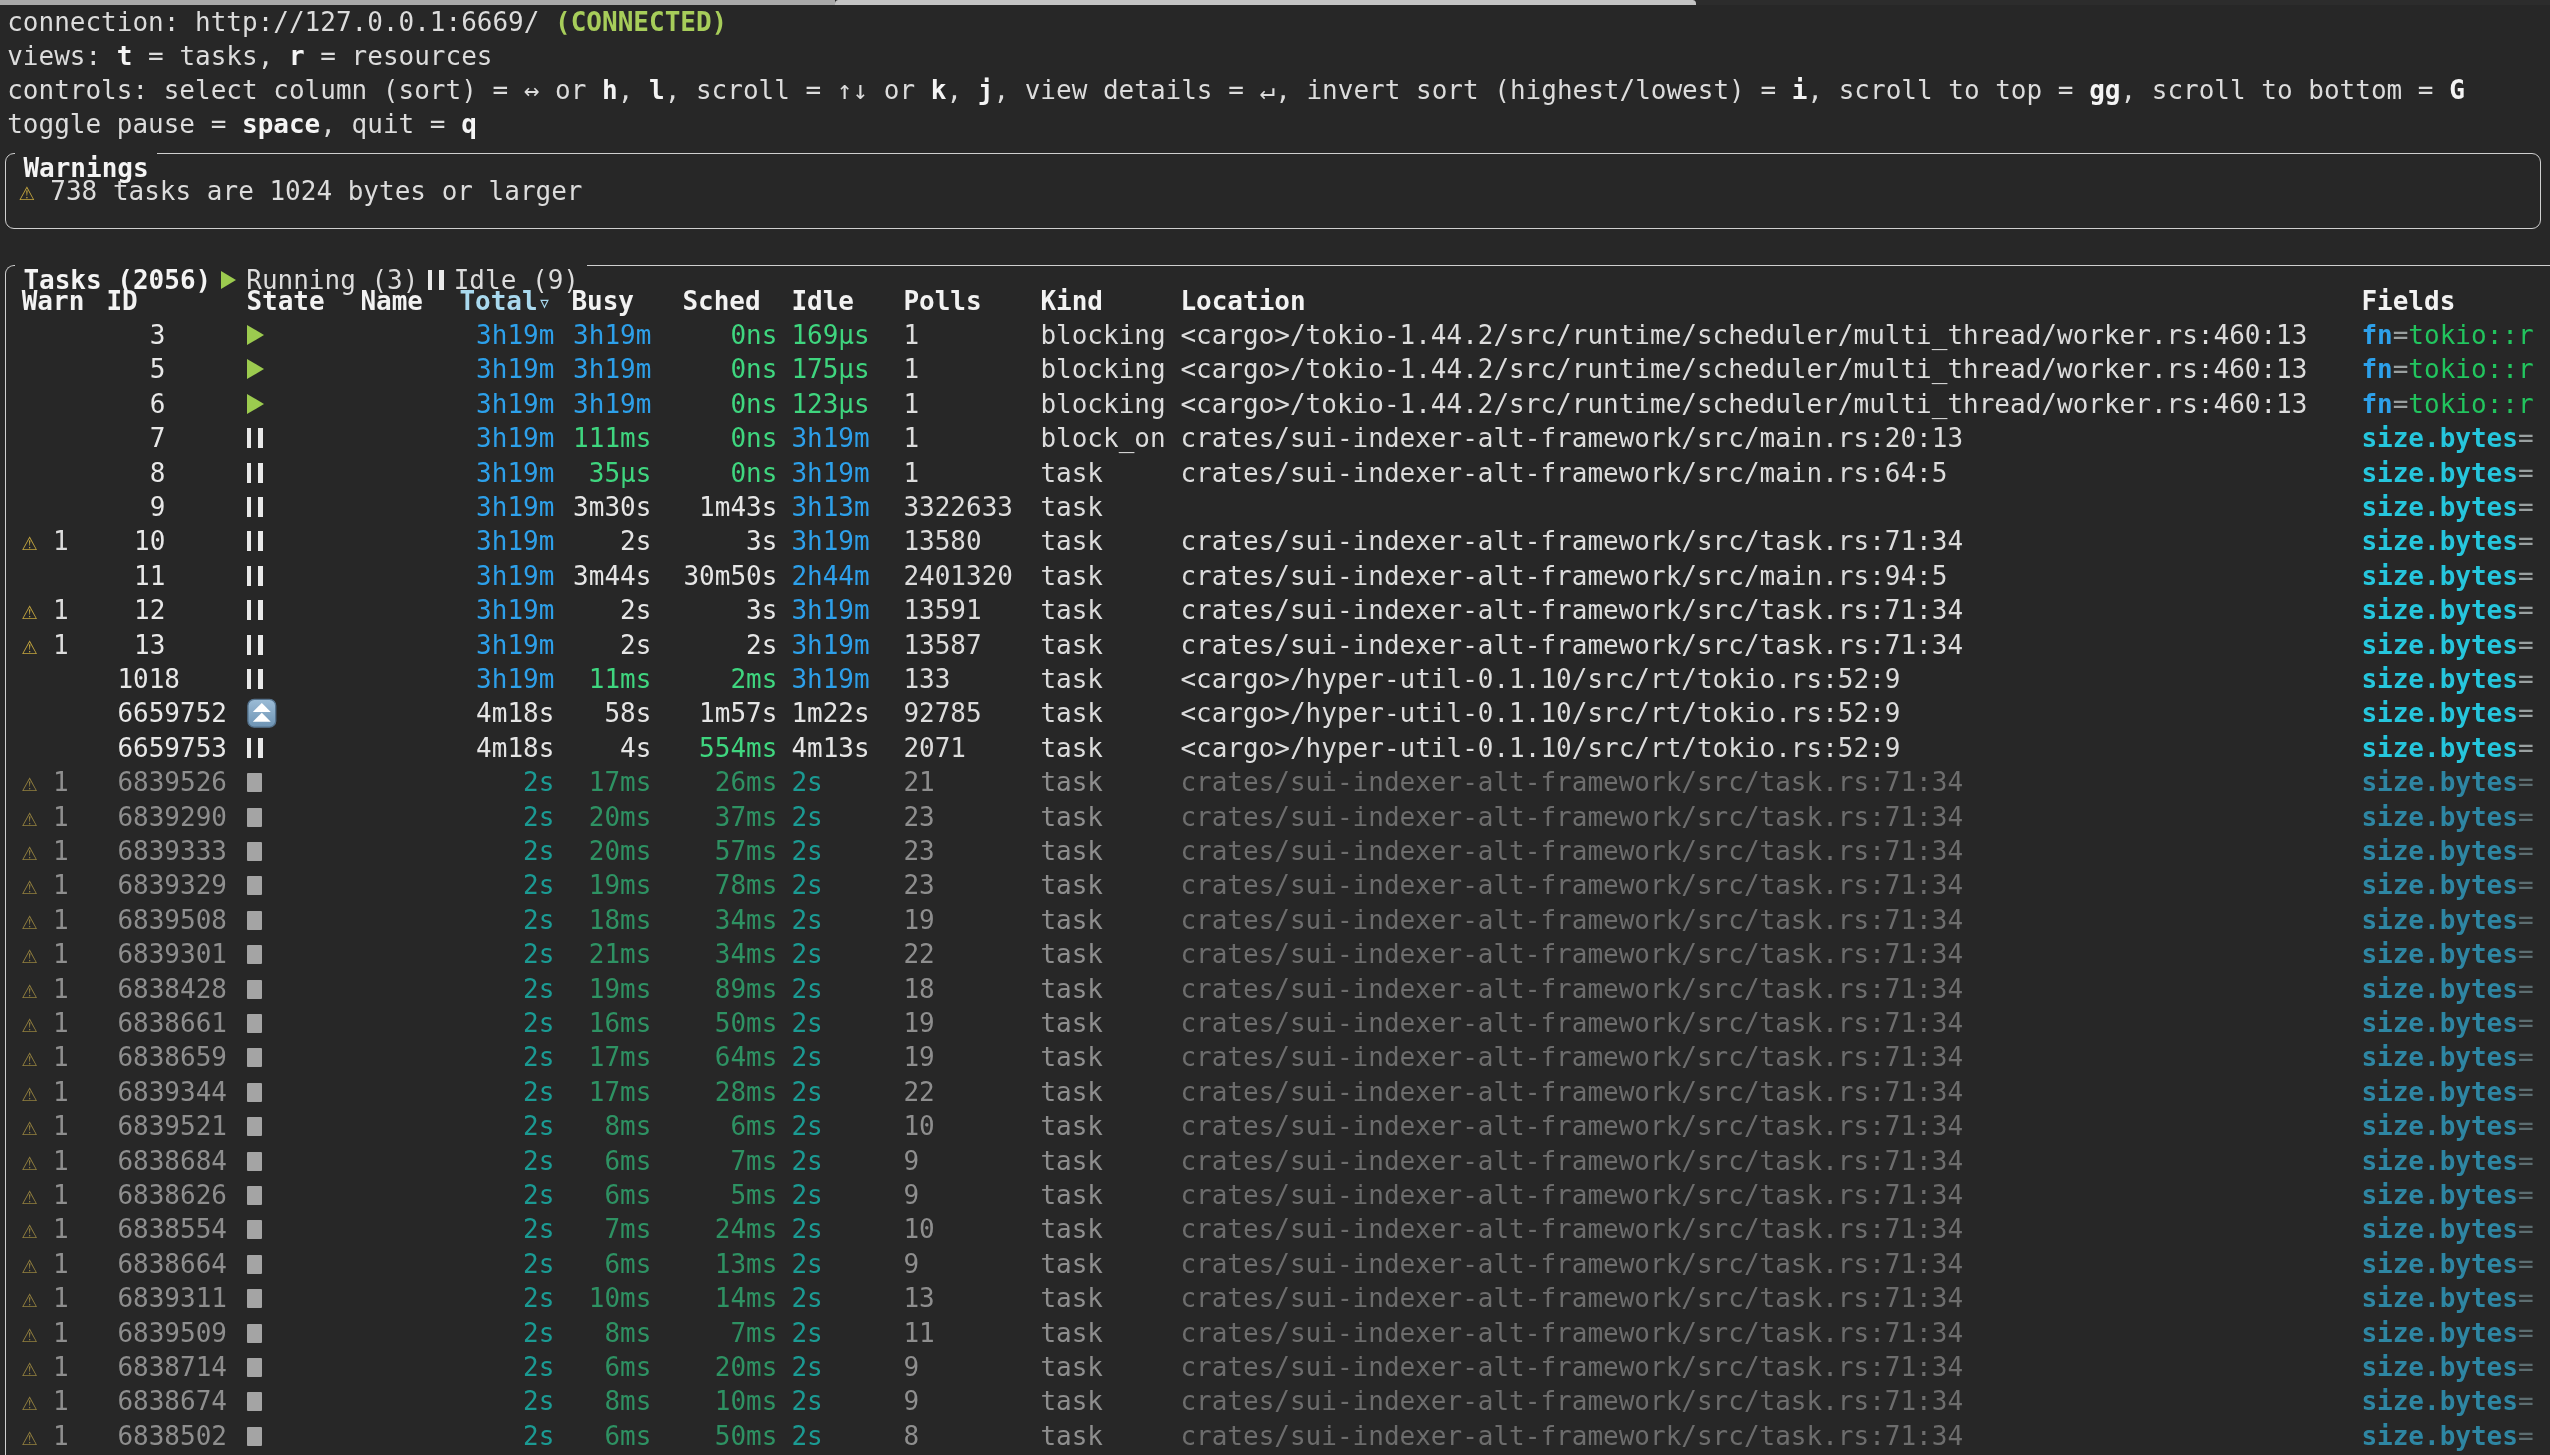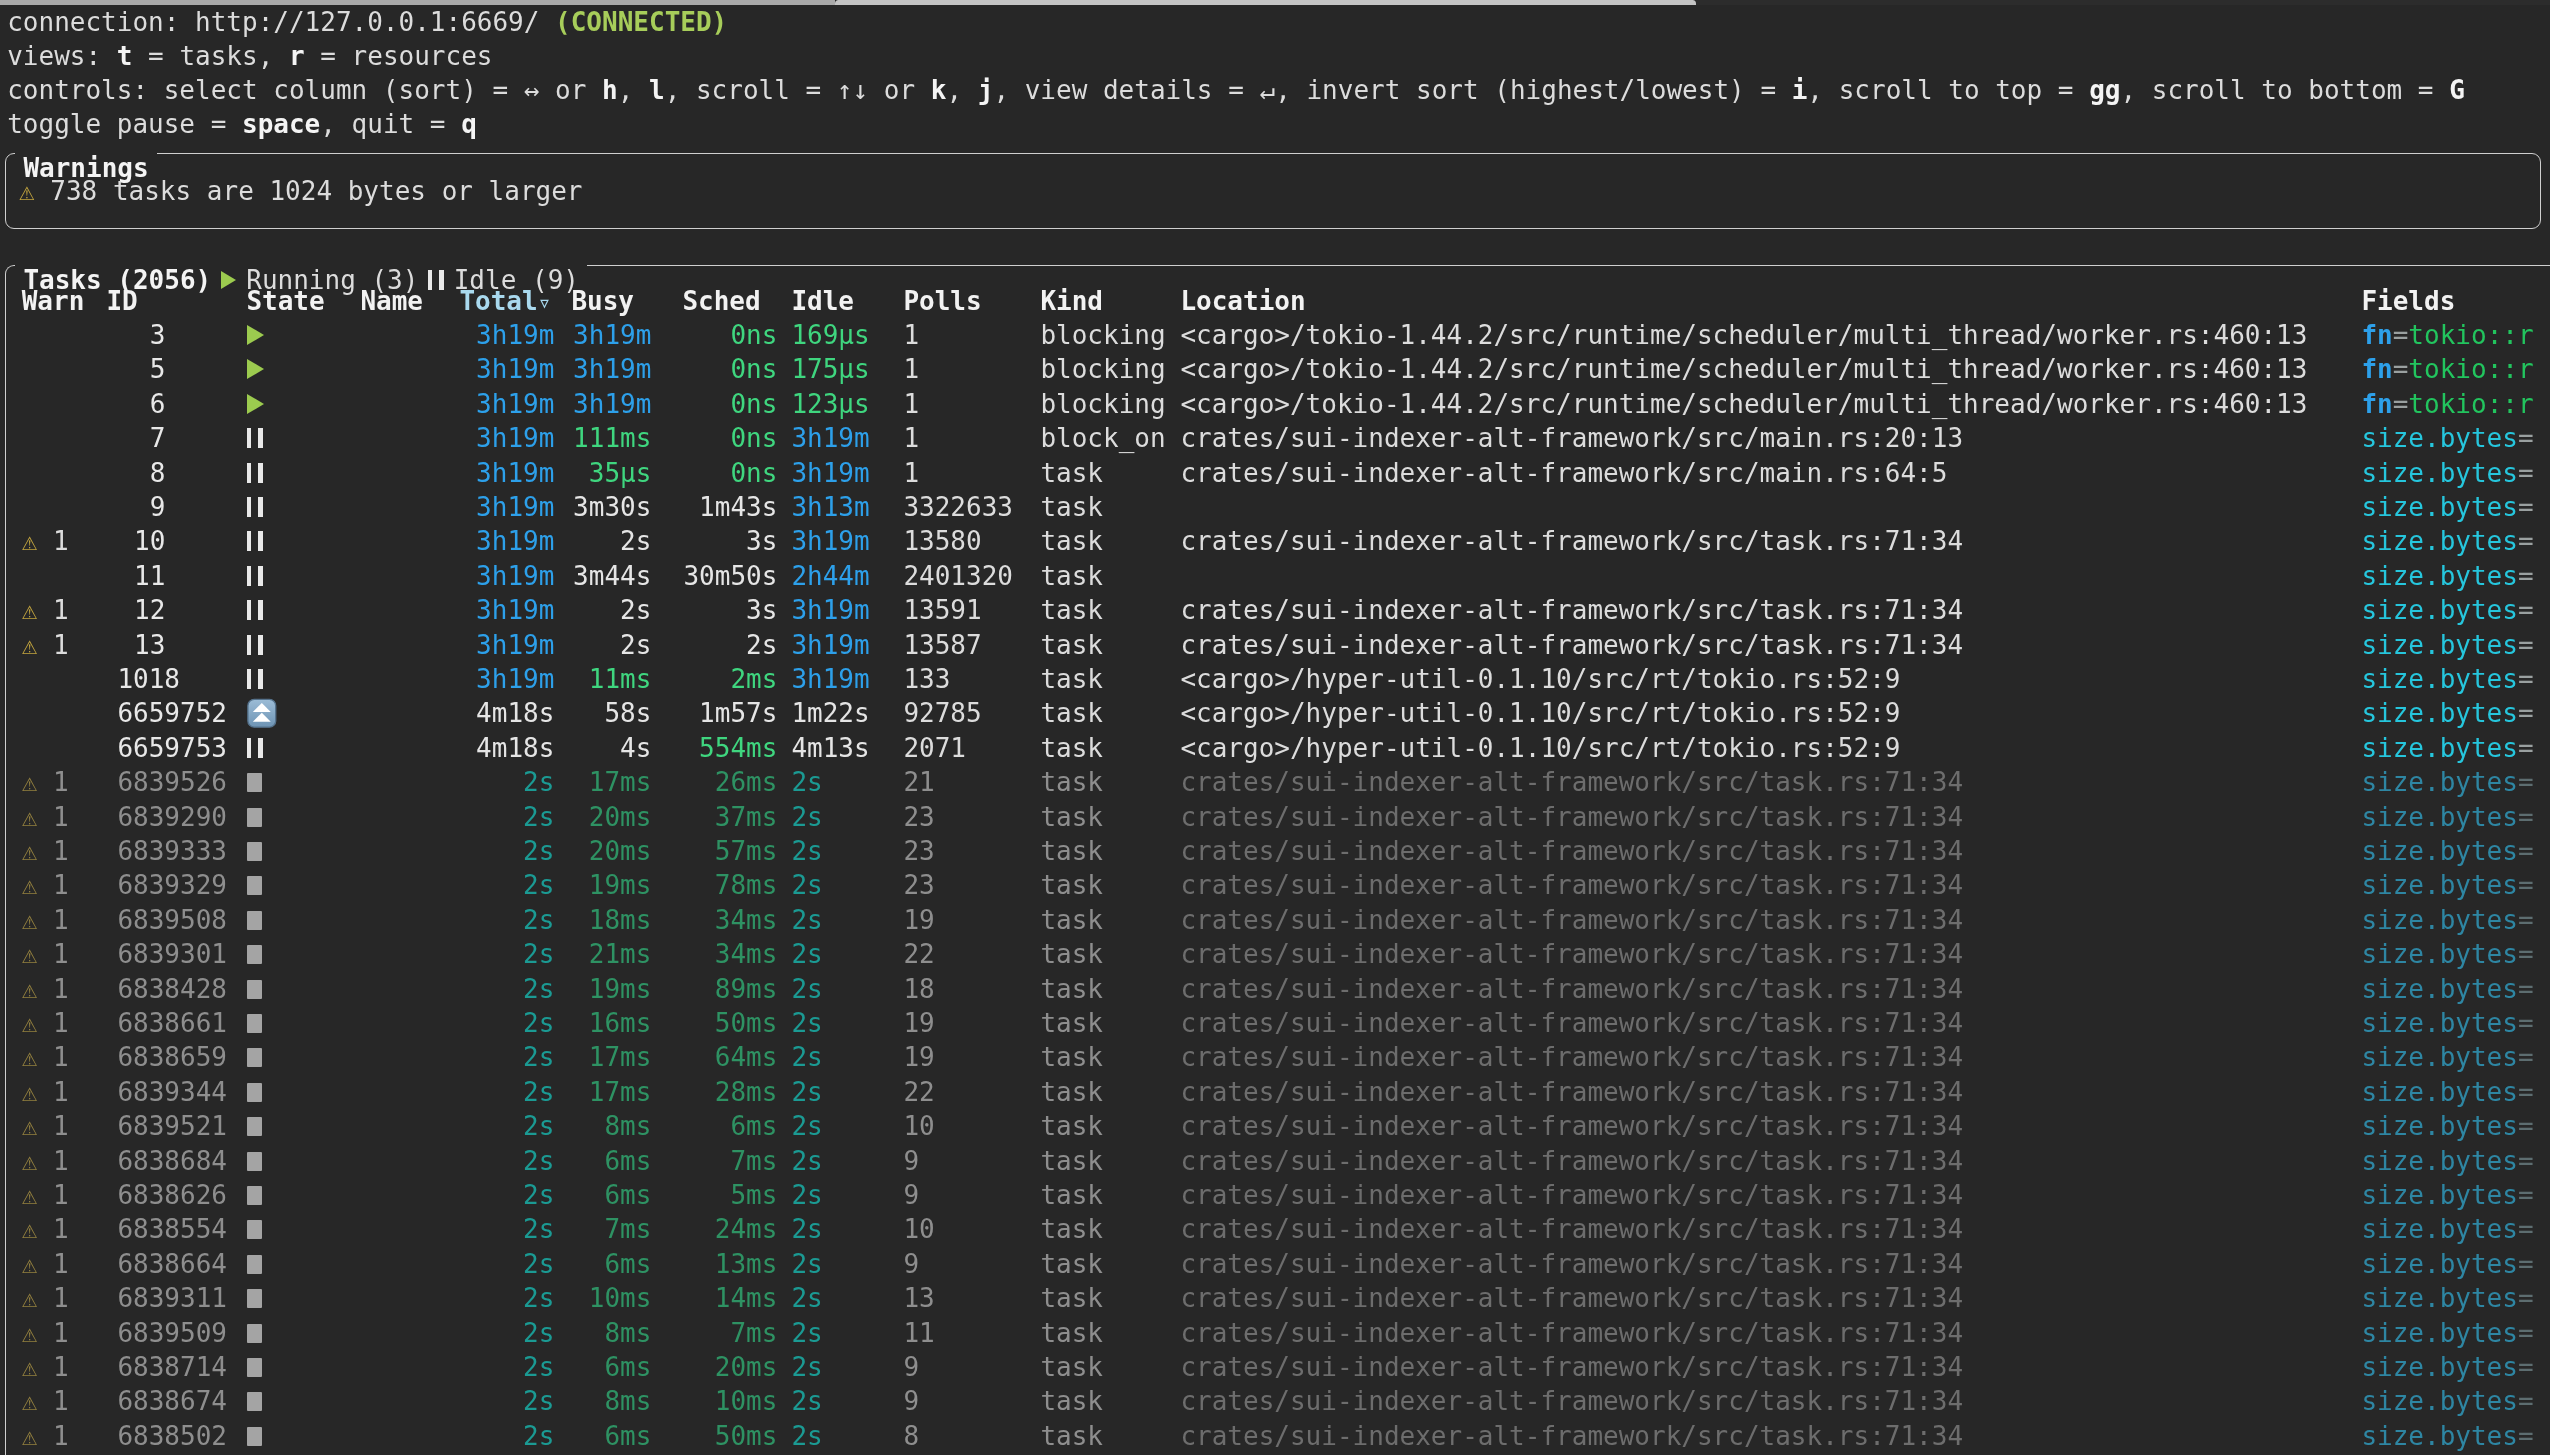--- a/index.html
+++ b/index.html
@@ -51,21 +51,21 @@
   
   .h-warn{left:15.3px}.h-id{left:100px}.h-state{left:240px}.h-name{left:354px}
   .h-total{left:453px}.h-busy{left:565px}.h-sched{left:676px}.h-idle{left:785px}
   .h-polls{left:897px}.h-kind{left:1034px}.h-location{left:1174px}.h-fields{left:2355px}
   
   .dur-h{color:#2da0ea}
   .dur-c{color:#e5e5e5}
   .dur-g{color:#3fd67f}
   .fk-fn{color:#2da0ea;font-weight:bold}
   .fv{color:#22c55e}
-  .fk-size{color:#26c6dd;font-weight:normal}
+  .fk-size{color:#26c6dd;font-weight:bold}
   .eq{color:#9aa0a0}
   .warn-ic{color:#c2a43e}
   .warn-count{color:#dcdcdc}
   
   .ic-run{display:inline-block;width:0;height:0;border-left:17px solid #9ccb4f;border-top:10px solid transparent;border-bottom:10px solid transparent}
   .ic-pause{display:inline-block;width:15.3px;height:20.6px;background:linear-gradient(90deg,#e9e9e9 0 4.5px,transparent 4.5px 10.8px,#e9e9e9 10.8px 15.3px)}
   .ic-done{display:inline-block;width:14.4px;height:19px;background:#a4a4a4;border-radius:0.9px}
   .ic-sched{display:inline-flex;width:30.5px;height:30.5px}
   .ptitle .ic-run{border-left-width:15.3px;border-top-width:9px;border-bottom-width:9px}
   
@@ -232,20 +232,21 @@
         <div class="cell c-id"><span class="idbox">11</span></div>
         <div class="cell c-state">
           <span class="ic-pause"></span>
         </div>
         <div class="cell c-total"><span class="dur-h">3h19m</span></div>
         <div class="cell c-busy"><span class="dur-c">3m44s</span></div>
         <div class="cell c-sched"><span class="dur-c">30m50s</span></div>
         <div class="cell c-idle"><span class="dur-h">2h44m</span></div>
         <div class="cell c-polls"><span>2401320</span></div>
         <div class="cell c-kind"><span>task</span></div>
+        <div class="cell c-loc"><span>crates/sui-indexer-alt-framework/src/main.rs:94:5</span></div>
         <div class="cell c-fields"><span class="fk-size">size.bytes</span><span class="eq">=</span></div>
       </div>
       <div class="row" style="top: 327px;">
         <div class="cell c-warn"><span class="warn-ic">⚠</span><span class="warn-count"> 1</span></div>
         <div class="cell c-id"><span class="idbox">12</span></div>
         <div class="cell c-state">
           <span class="ic-pause"></span>
         </div>
         <div class="cell c-total"><span class="dur-h">3h19m</span></div>
         <div class="cell c-busy"><span class="dur-c">2s</span></div>

